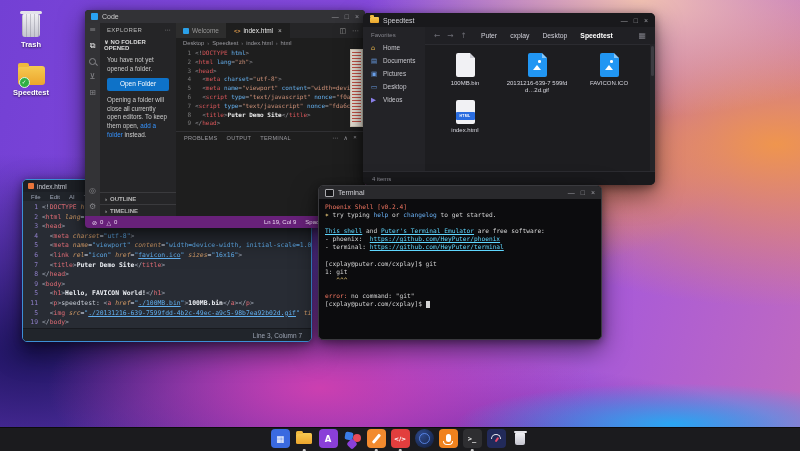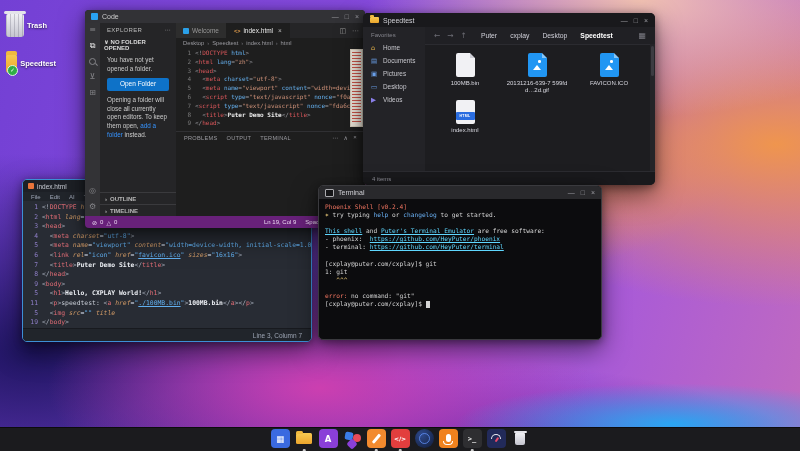--- a/index.html
+++ b/index.html
@@ -13,21 +13,21 @@
       radial-gradient(30% 10% at 84% 94%, #2aa6f2 0%, rgba(42,166,242,0) 90%),
       radial-gradient(34% 26% at 80% 0%, #f2c2b2 0%, rgba(242,194,178,0) 100%),
       radial-gradient(42% 36% at 97% 32%, #ef954e 0%, rgba(239,149,78,0) 100%),
       radial-gradient(28% 22% at 63% 38%, #e8874e 0%, rgba(232,135,78,0) 100%),
       radial-gradient(34% 26% at 40% 86%, #cc3fb0 0%, rgba(204,63,176,0) 100%),
       radial-gradient(46% 44% at 4% 78%, #1e1460 0%, rgba(30,20,96,0) 100%),
       radial-gradient(50% 28% at 55% 108%, #4a1a9a 0%, rgba(74,26,154,0) 100%),
       linear-gradient(105deg,#7340d4 0%,#8a4ce0 45%,#a85ad8 75%,#c06ac0 100%);}
   
   .desk-icons{position:absolute;left:6px;top:14px;display:flex;flex-direction:column;gap:17px;z-index:1;}
-  .desk-icon{width:50px;display:flex;flex-direction:row;align-items:center;gap:3px;cursor:default;}
+  .desk-icon{width:50px;display:flex;flex-direction:column;align-items:center;gap:3px;cursor:default;}
   .desk-label{font-size:7.5px;color:#fff;text-shadow:0 1px 2px rgba(0,0,0,.65);font-weight:bold;}
   .desk-trash{width:18px;height:23px;position:relative;background:linear-gradient(180deg,#f0f0f4,#c4c4cf);
     border-radius:2px 2px 3px 3px;
     background-image:repeating-linear-gradient(90deg,rgba(120,120,135,.35) 0 1px,transparent 1px 4px),linear-gradient(180deg,#f0f0f4,#c4c4cf);}
   .desk-trash::before{content:"";position:absolute;top:-3px;left:-2px;width:22px;height:3px;background:#e4e4ea;border-radius:2px;}
   .desk-folder{width:27px;height:19px;position:relative;background:linear-gradient(180deg,#f6ca52,#eca52c);border-radius:2px 3px 3px 3px;}
   .desk-folder::before{content:"";position:absolute;top:-3px;left:0;width:11px;height:4px;background:#f0b93e;border-radius:2px 2px 0 0;}
   .folder-badge{position:absolute;left:1px;bottom:-3px;width:9px;height:9px;background:#2fae46;border:1px solid #dff3e4;
     border-radius:50%;color:#fff;font-size:5.5px;line-height:9px;text-align:center;}
   
@@ -210,23 +210,23 @@
     <div class="ed-code" data-name="editor-code-lines">
         <div class="cline" data-name="code-line"><span class="ln" data-name="line-number">1</span><span class="tk-p">&lt;!</span><span class="tk-tg">DOCTYPE</span><span class="tk-at"> html</span><span class="tk-p">&gt;</span></div>
         <div class="cline" data-name="code-line"><span class="ln" data-name="line-number">2</span><span class="tk-p">&lt;</span><span class="tk-tg">html</span><span class="tk-at"> lang</span><span class="tk-p">=</span><span class="tk-st">"zh"</span><span class="tk-p">&gt;</span></div>
         <div class="cline" data-name="code-line"><span class="ln" data-name="line-number">3</span><span class="tk-p">&lt;</span><span class="tk-tg">head</span><span class="tk-p">&gt;</span></div>
         <div class="cline" data-name="code-line"><span class="ln" data-name="line-number">4</span><span class="tk-p">  &lt;</span><span class="tk-tg">meta</span><span class="tk-at"> charset</span><span class="tk-p">=</span><span class="tk-st">"utf-8"</span><span class="tk-p">&gt;</span></div>
         <div class="cline" data-name="code-line"><span class="ln" data-name="line-number">5</span><span class="tk-p">  &lt;</span><span class="tk-tg">meta</span><span class="tk-at"> name</span><span class="tk-p">=</span><span class="tk-st">"viewport"</span><span class="tk-at"> content</span><span class="tk-p">=</span><span class="tk-st">"width=device-width, initial-scale=1.0"</span></div>
         <div class="cline" data-name="code-line"><span class="ln" data-name="line-number">6</span><span class="tk-p">  &lt;</span><span class="tk-tg">link</span><span class="tk-at"> rel</span><span class="tk-p">=</span><span class="tk-st">"icon"</span><span class="tk-at"> href</span><span class="tk-p">=</span><span class="tk-st">"</span><span class="tk-sl">favicon.ico</span><span class="tk-st">"</span><span class="tk-at"> sizes</span><span class="tk-p">=</span><span class="tk-st">"16x16"</span><span class="tk-p">&gt;</span></div>
         <div class="cline" data-name="code-line"><span class="ln" data-name="line-number">7</span><span class="tk-p">  &lt;</span><span class="tk-tg">title</span><span class="tk-p">&gt;</span><span class="tk-b">Puter Demo Site</span><span class="tk-p">&lt;/</span><span class="tk-tg">title</span><span class="tk-p">&gt;</span></div>
         <div class="cline" data-name="code-line"><span class="ln" data-name="line-number">8</span><span class="tk-p">&lt;/</span><span class="tk-tg">head</span><span class="tk-p">&gt;</span></div>
         <div class="cline" data-name="code-line"><span class="ln" data-name="line-number">9</span><span class="tk-p">&lt;</span><span class="tk-tg">body</span><span class="tk-p">&gt;</span></div>
-        <div class="cline" data-name="code-line"><span class="ln" data-name="line-number">5</span><span class="tk-p">  &lt;</span><span class="tk-tg">h1</span><span class="tk-p">&gt;</span><span class="tk-b">Hello, CXPLAY World!</span><span class="tk-p">&lt;/</span><span class="tk-tg">h1</span><span class="tk-p">&gt;</span></div>
+        <div class="cline" data-name="code-line"><span class="ln" data-name="line-number">5</span><span class="tk-p">  &lt;</span><span class="tk-tg">h1</span><span class="tk-p">&gt;</span><span class="tk-b">Hello, FAVICON World!</span><span class="tk-p">&lt;/</span><span class="tk-tg">h1</span><span class="tk-p">&gt;</span></div>
         <div class="cline" data-name="code-line"><span class="ln" data-name="line-number">11</span><span class="tk-p">  &lt;</span><span class="tk-tg">p</span><span class="tk-p">&gt;</span><span class="tk-tx">speedtest: </span><span class="tk-p">&lt;</span><span class="tk-tg">a</span><span class="tk-at"> href</span><span class="tk-p">=</span><span class="tk-st">"</span><span class="tk-sl">./100MB.bin</span><span class="tk-st">"</span><span class="tk-p">&gt;</span><span class="tk-b">100MB.bin</span><span class="tk-p">&lt;/</span><span class="tk-tg">a</span><span class="tk-p">&gt;</span><span class="tk-p">&lt;/</span><span class="tk-tg">p</span><span class="tk-p">&gt;</span></div>
-        <div class="cline" data-name="code-line"><span class="ln" data-name="line-number">5</span><span class="tk-p">  &lt;</span><span class="tk-tg">img</span><span class="tk-at"> src</span><span class="tk-p">=</span><span class="tk-st">"</span><span class="tk-st">"</span><span class="tk-at"> title</span></div>
+        <div class="cline" data-name="code-line"><span class="ln" data-name="line-number">5</span><span class="tk-p">  &lt;</span><span class="tk-tg">img</span><span class="tk-at"> src</span><span class="tk-p">=</span><span class="tk-st">"</span><span class="tk-sl">./20131216-639-7599fdd-4b2c-49ec-a9c5-98b7ea92b02d.gif</span><span class="tk-st">"</span><span class="tk-at"> title</span></div>
         <div class="cline" data-name="code-line"><span class="ln" data-name="line-number">19</span><span class="tk-p">&lt;/</span><span class="tk-tg">body</span><span class="tk-p">&gt;</span></div>
       </div>
     <div class="ed-status" data-name="editor-statusbar">
       <span data-name="cursor-position">Line 3, Column 7</span>
     </div>
   </div>
 
   <div class="window" id="vscode-win" data-name="vscode-window">
     <div class="vs-title" data-name="vscode-titlebar">
       <span class="vs-logo" data-name="vscode-logo-icon"></span>

